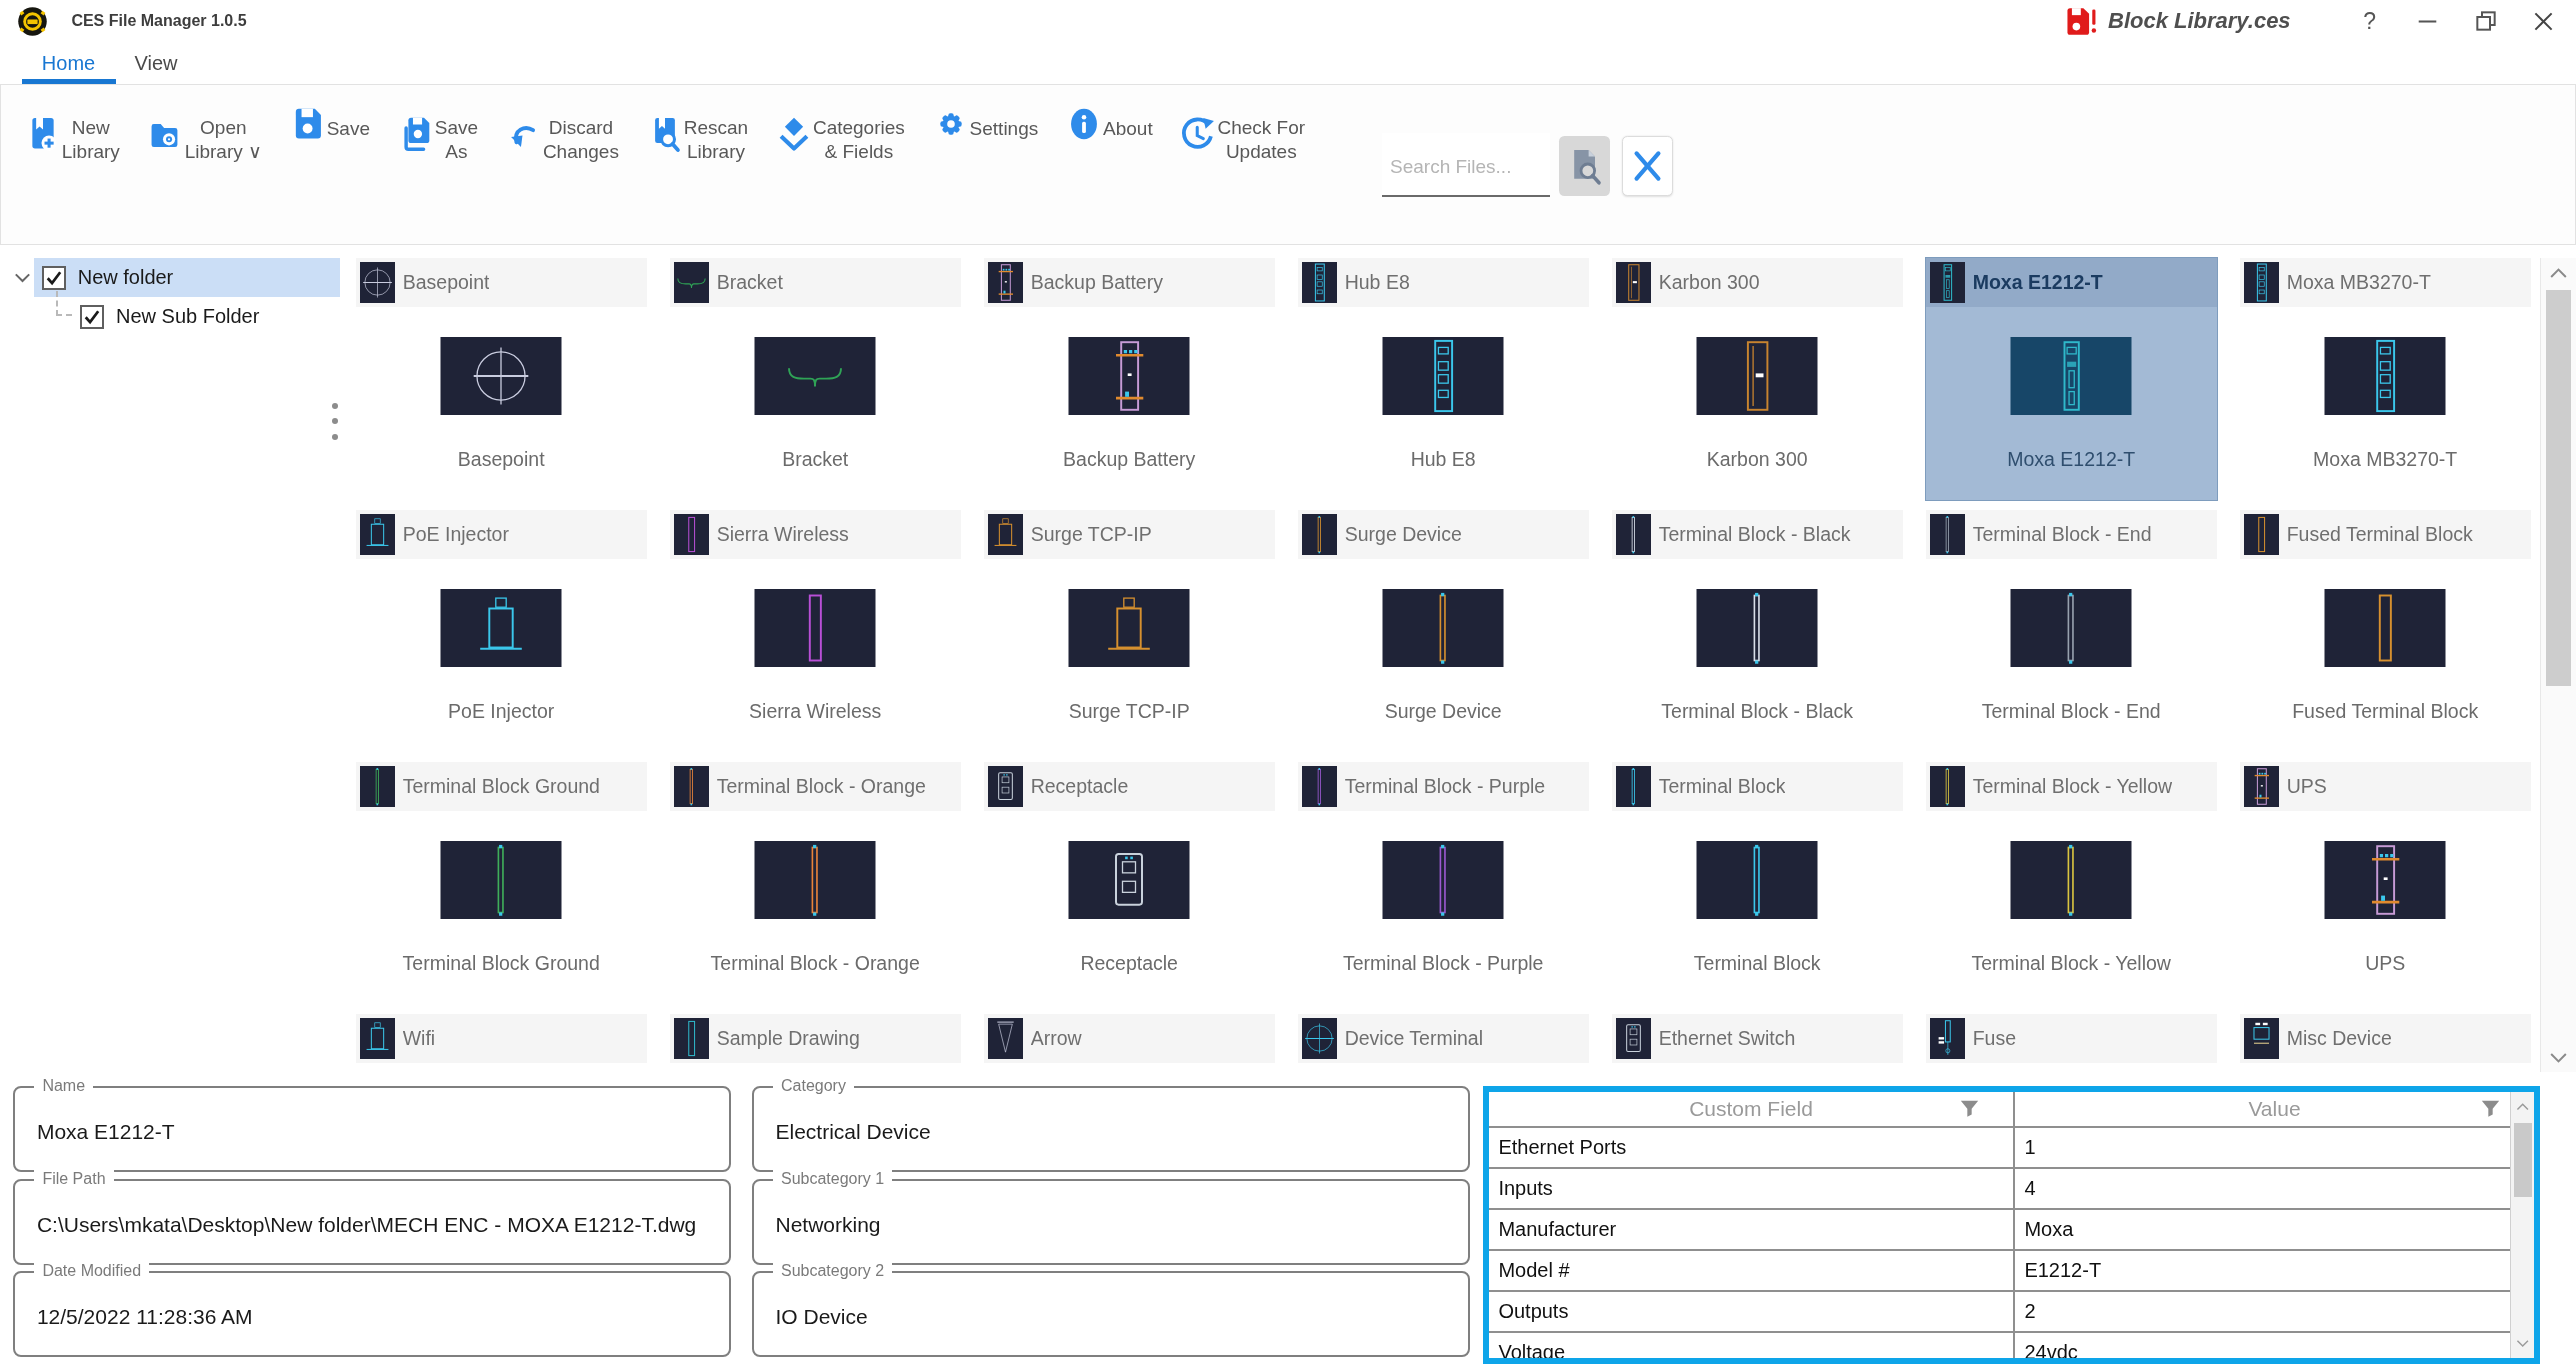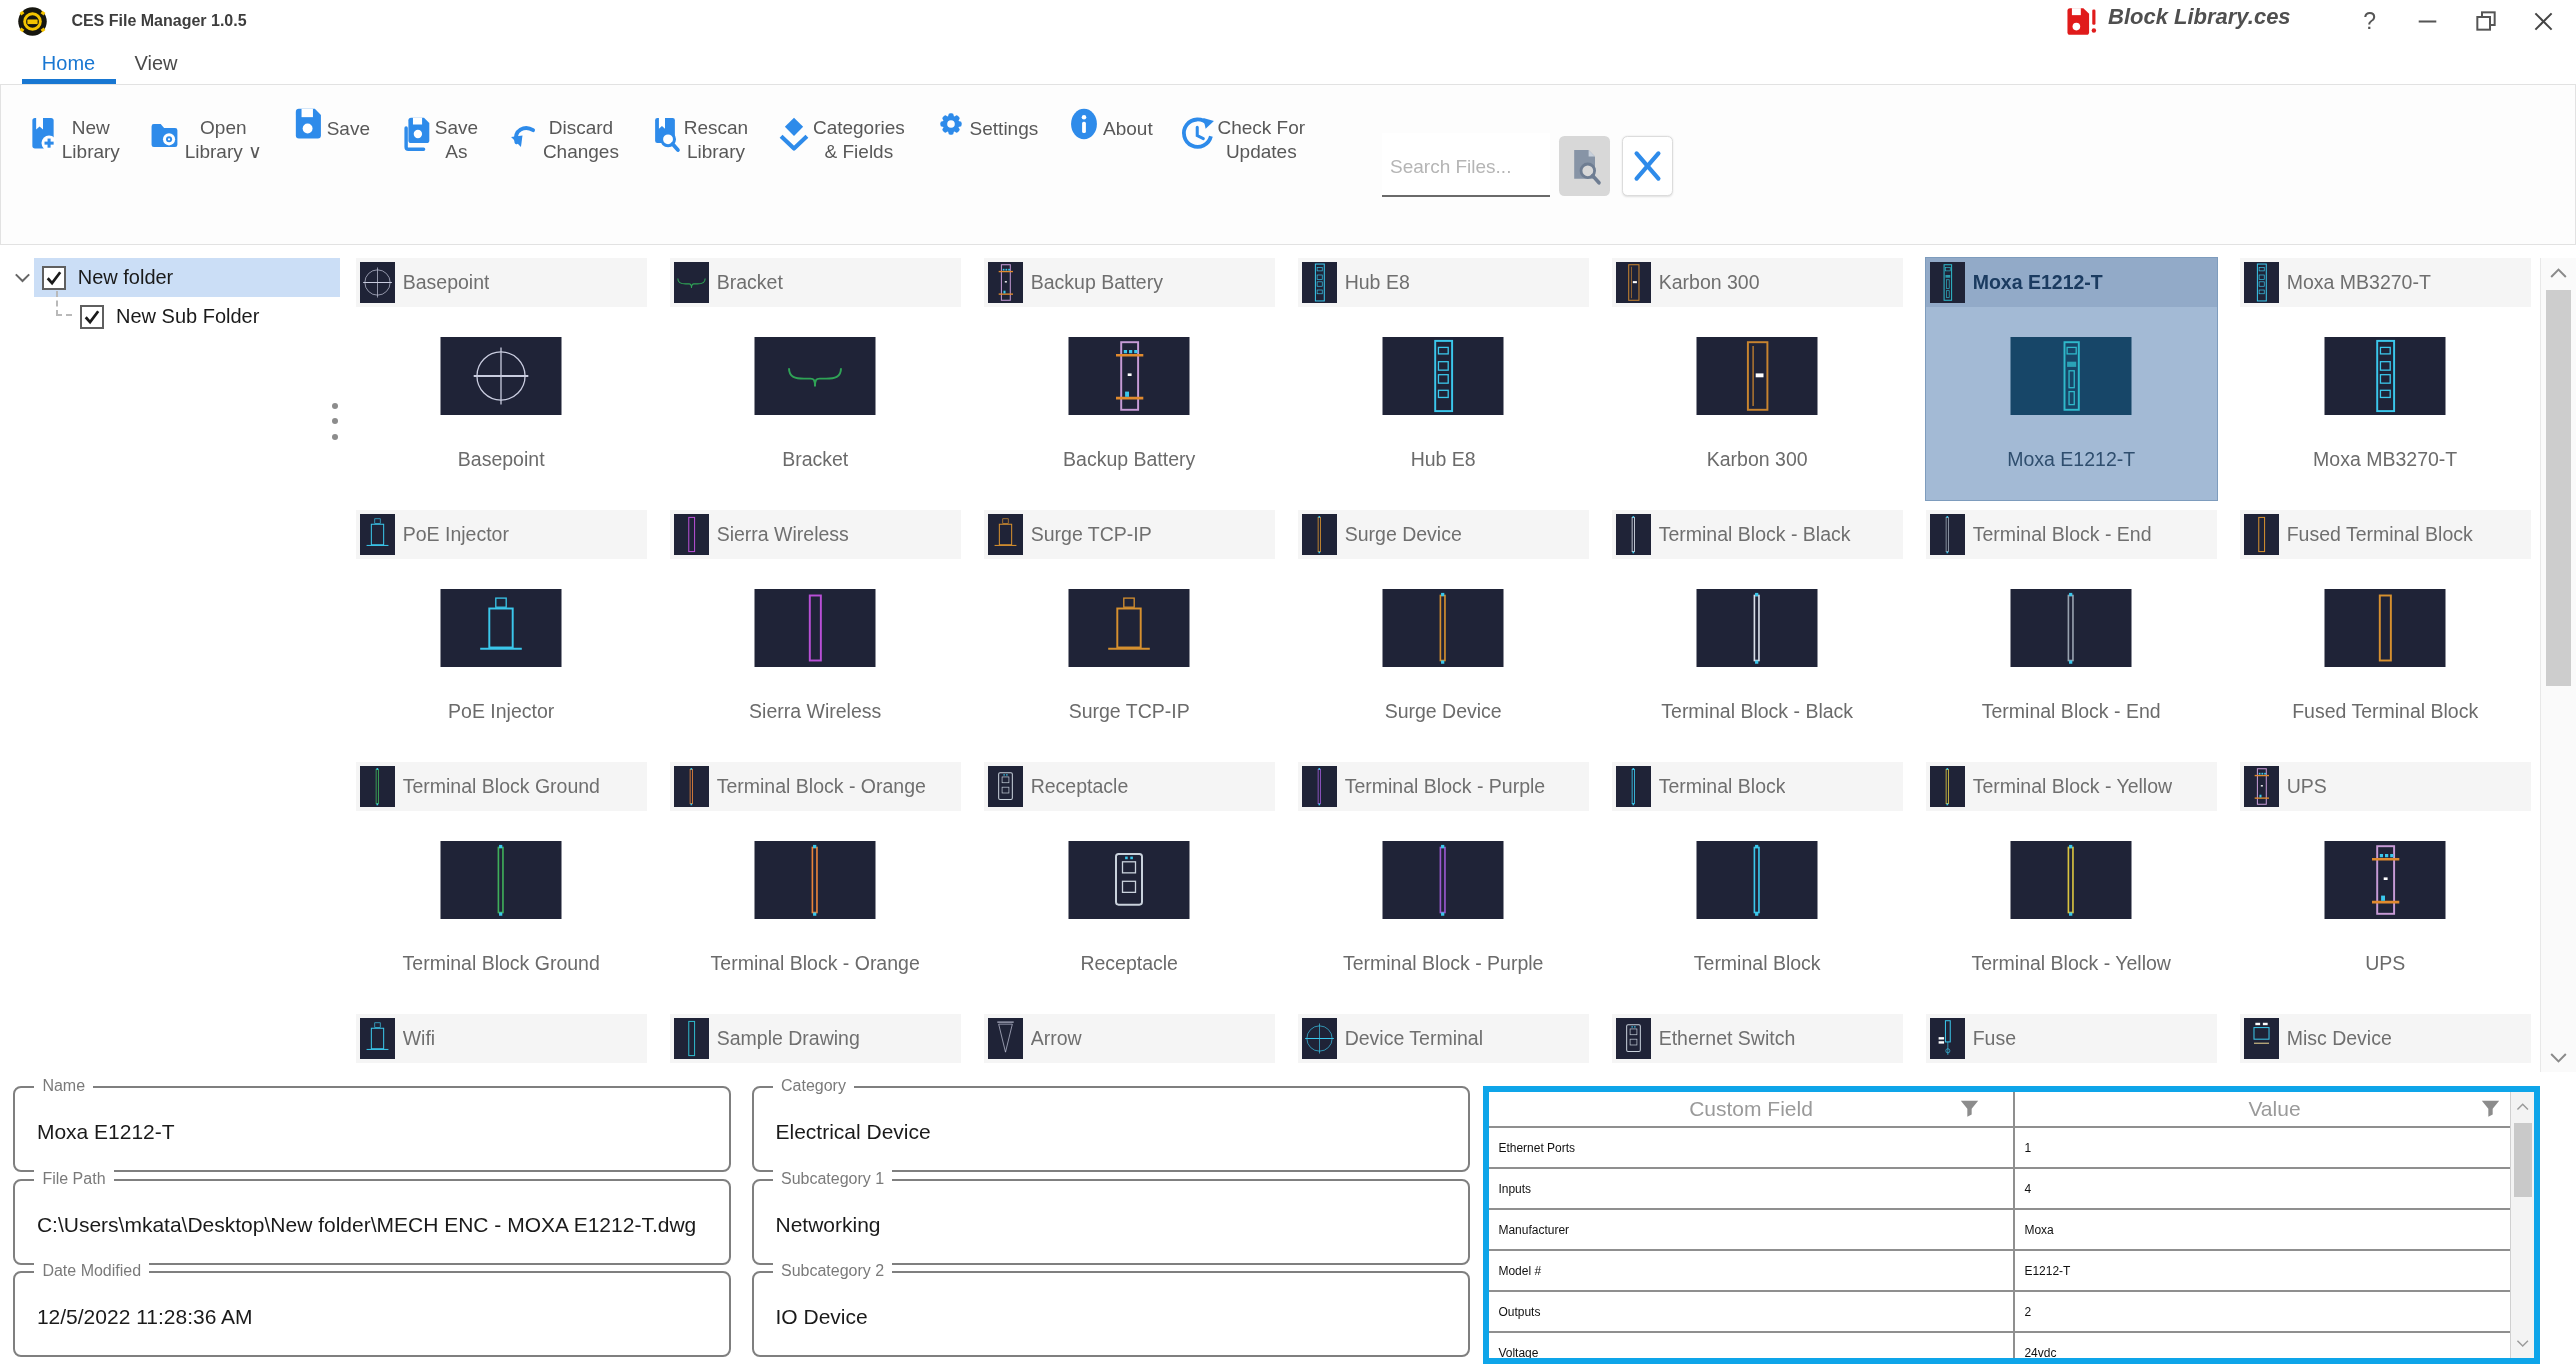--- a/index.html
+++ b/index.html
@@ -6,21 +6,21 @@
   html,body { width:2576px; height:1364px; overflow:hidden; background:#fff;
     font-family:"Liberation Sans", sans-serif; color:#444; }
   #app { position:absolute; inset:0; }
 
   
   #titlebar { position:absolute; left:0; top:0; width:2576px; height:42px; background:#fff;
     display:flex; align-items:center; padding:0 13.4px 0 17.4px; }
   #app-logo { width:31px; height:31px; margin-right:23px; }
   #app-title { font-size:16px; font-weight:bold; color:#3d3d3d; }
   #title-spacer { flex:1; }
-  #doc-cluster { display:flex; gap:10px; margin-right:60px; }
+  #doc-cluster { display:flex; align-items:center; gap:10px; margin-right:60px; }
   #doc-title { font-size:22px; font-weight:bold; font-style:italic; color:#4f4f4f; }
   .win-ctl { width:38px; height:31px; display:flex; align-items:center; justify-content:center;
     color:#555; font-size:23px; cursor:default; }
   #win-controls { display:flex; align-items:center; gap:20px; }
 
   
   #tabbar { position:absolute; left:0; top:42px; width:2576px; height:42px; background:#fff;
     display:flex; align-items:flex-end; padding-left:21.5px; }
   .tab { font-size:20px; color:#4a4a4a; padding:6.7px 0 9.4px 0; width:94px; text-align:center;
     position:relative; }
@@ -109,21 +109,21 @@
   
   #cftable { position:absolute; left:1483px; top:12px; width:1057px; height:278px;
     border:6px solid #0ea5e9; background:#fff; overflow:hidden; }
   .cf-headrow { position:relative; height:36px; border-bottom:2.7px solid #8f8f8f; display:flex; }
   .cf-headcell { position:relative; display:flex; align-items:center; justify-content:center;
     font-size:21px; color:#9a9a9a; }
   .cf-headcell:first-child { width:526px; border-right:2px solid #8f8f8f; }
   .cf-headcell:last-child { flex:1; }
   .cf-funnel { position:absolute; right:34px; top:8px; }
   .cf-row { display:flex; height:41px; border-bottom:2.7px solid #8f8f8f; }
-  .cf-cell { font-size:12px; color:#111; display:flex; align-items:center; padding-left:9.4px; }
+  .cf-cell { font-size:20px; color:#111; display:flex; align-items:center; padding-left:9.4px; }
   .cf-cell:first-child { width:526px; border-right:2px solid #8f8f8f; }
   .cf-cell:last-child { flex:1; }
   #cf-scroll { position:absolute; right:0; top:0; bottom:0; width:24px; background:#f3f3f3;
     border-left:0.7px solid #d0d0d0; }
   #cf-scroll .vs-thumb { left:3.4px; width:17.4px; top:31px; height:74px; background:#c9c9c9; }
 </style>
 </head>
 <body>
 
 <div id="app">

